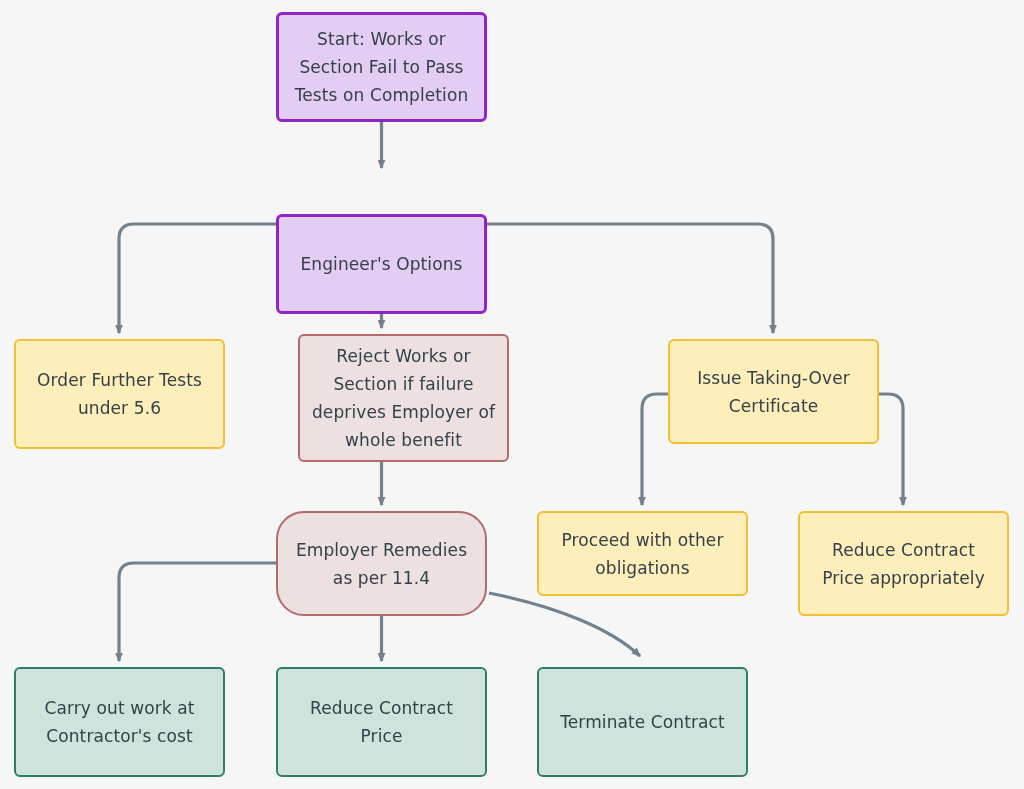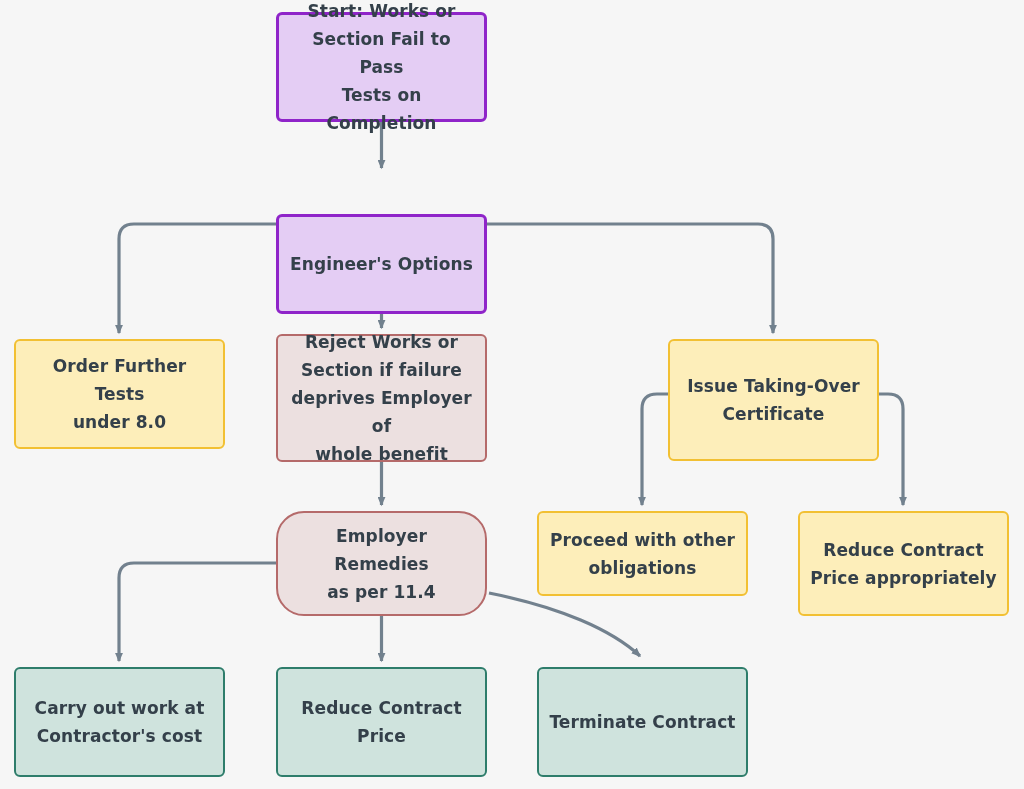--- a/index.html
+++ b/index.html
@@ -32,26 +32,25 @@
     text-align: center;
     border-radius: 6px;
     border-style: solid;
     border-width: 2px;
     color: #34404a;
     font-size: 17px;
     line-height: 28px;
     letter-spacing: 0.1px;
     padding: 4px 10px;
     white-space: pre-line;
-    font-weight: bold;
   }
   .node-start   { background:#e4cdf4; border-color:#8f24c9; border-width:3px; }
   .node-process { background:#e4cdf4; border-color:#8f24c9; border-width:3px; }
   .node-option  { background:#fdeeba; border-color:#f2c033; }
-  .node-reject  { background:#ece0e0; border-color:#b56a6a; }
+  .node-reject  { background:#ece0e0; border-color:#b56a6a;margin-left:22px; }
   .node-remedy  { background:#ece0e0; border-color:#b56a6a;border-radius:28px; }
   .node-action  { background:#cfe3dd; border-color:#2e7d6b; }
 </style>
 </head>
 <body>
 
 <div id="canvas">
 
   <svg id="edges" viewBox="0 0 1024 789" width="1024" height="789" xmlns="http://www.w3.org/2000/svg">
     <defs>
@@ -83,28 +82,28 @@
     </g>
   </svg>
 
   <div class="node node-start" style="left:276px; top:12px; width:211px; height:110px;">Start: Works or
 Section Fail to Pass
 Tests on Completion</div>
 
   <div class="node node-process" style="left:276px; top:174px; width:211px; height:100px;margin-top:40px;">Engineer's Options</div>
 
   <div class="node node-option" style="left:14px; top:339px; width:211px; height:110px;">Order Further Tests
-under 8.0</div>
+under 5.6</div>
 
   <div class="node node-reject" style="left:276px; top:334px; width:211px; height:128px;">Reject Works or
 Section if failure
 deprives Employer of
 whole benefit</div>
 
-  <div class="node node-option" style="left:668px; top:339px; width:211px; height:122px;">Issue Taking-Over
+  <div class="node node-option" style="left:668px; top:339px; width:211px; height:105px;">Issue Taking-Over
 Certificate</div>
 
   <div class="node node-remedy" style="left:276px; top:511px; width:211px; height:105px;">Employer Remedies
 as per 11.4</div>
 
   <div class="node node-option" style="left:537px; top:511px; width:211px; height:85px;">Proceed with other
 obligations</div>
 
   <div class="node node-option" style="left:798px; top:511px; width:211px; height:105px;">Reduce Contract
 Price appropriately</div>

